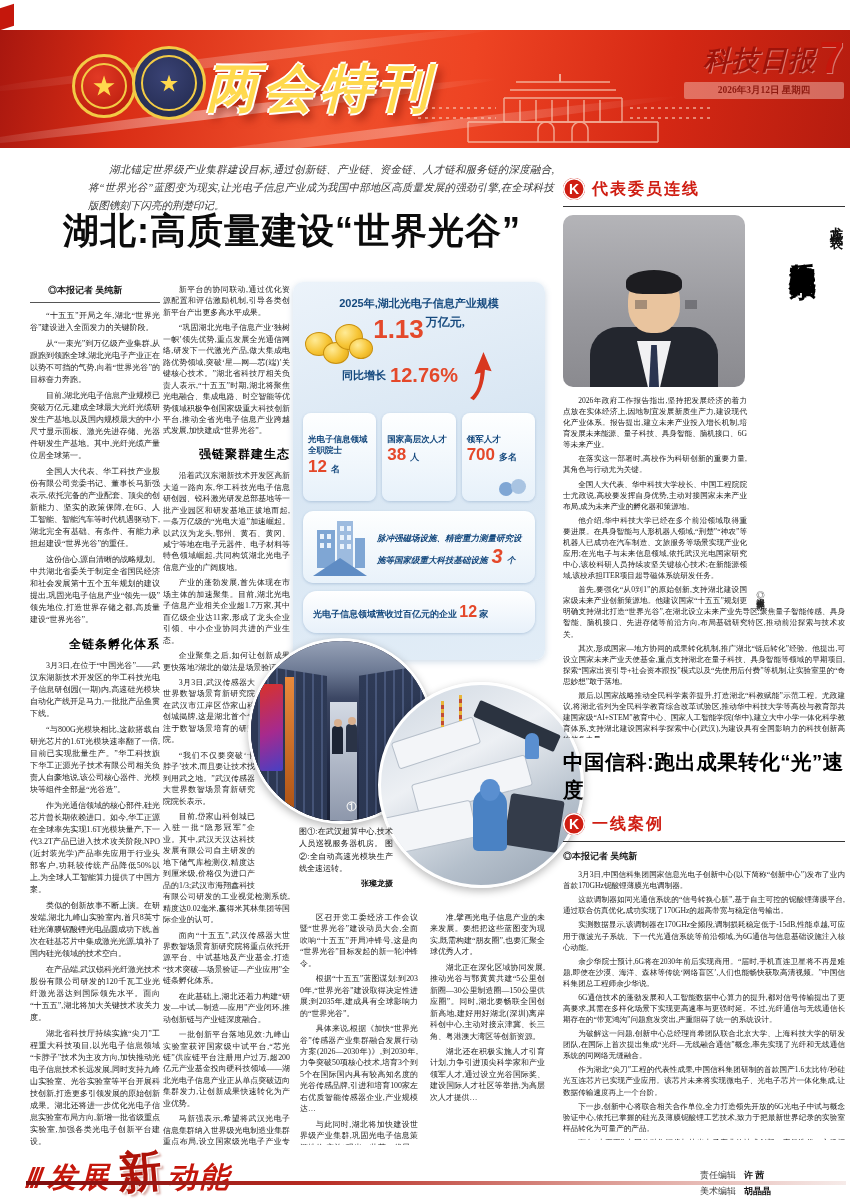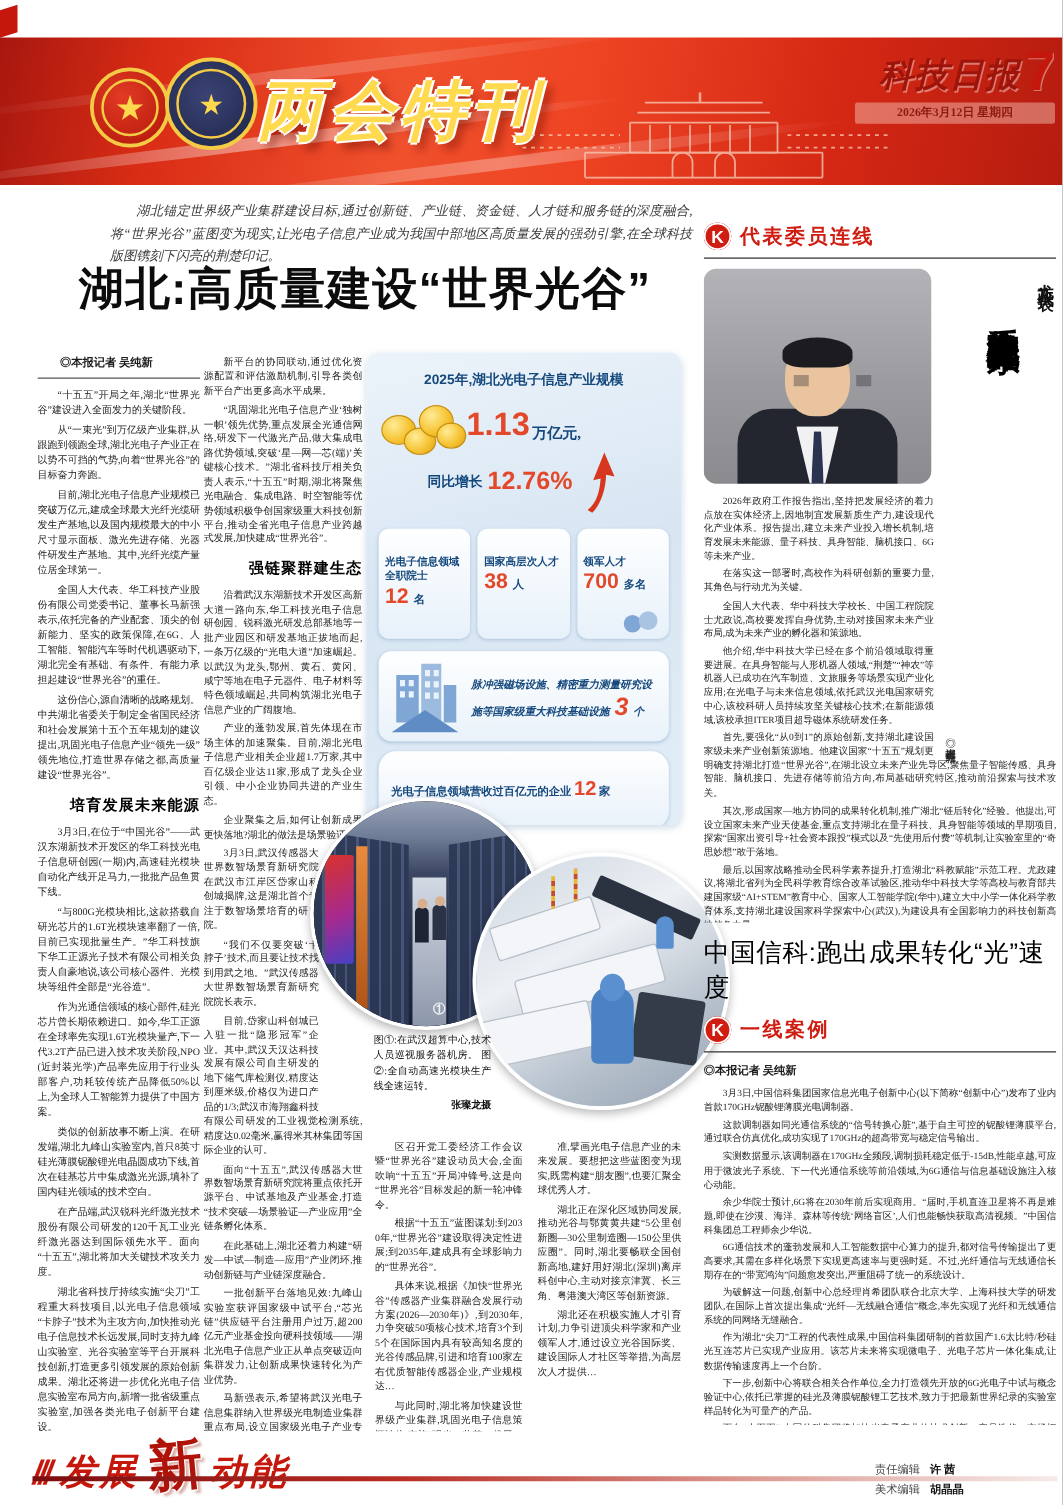--- a/index.html
+++ b/index.html
@@ -48,21 +48,21 @@
   .byline-rule{border-bottom:1.5px solid #555;margin:0 0 7px;}
   .sec-head{font-family:"Liberation Sans",sans-serif;font-weight:900;font-size:12px;text-align:right;
     margin:9px 0 7px;color:#000;letter-spacing:1px;}
   .wrap-spacer{float:right;width:32px;height:200px;margin:2px 0 2px 3px;}
   
   .info-panel{position:absolute;left:293px;top:282px;width:252px;height:378px;border-radius:10px;
     background:linear-gradient(165deg,#ecf3fa 0%,#d8e6f3 45%,#e2edf7 100%);
     box-shadow:0 2px 6px rgba(100,140,180,.3);overflow:hidden;}
   .info-title{padding:14px 10px 0;text-align:center;font-size:11px;font-weight:bold;color:#15497e;
     font-family:"Liberation Sans",sans-serif;}
-  .value-row{display:flex;justify-content:center;align-items:flex-end;gap:2px;margin-top:13px;}
+  .value-row{display:flex;justify-content:center;align-items:flex-start;gap:2px;margin-top:3px;}
   .big-red{color:#e4482a;font-family:"Liberation Sans",sans-serif;font-weight:900;}
   .v-num{font-size:26px;}
   .v-unit{font-size:12px;font-weight:bold;color:#15497e;}
   .growth-row{display:flex;justify-content:center;align-items:center;gap:4px;margin-top:4px;position:relative;}
   .g-label{font-size:11px;font-weight:bold;color:#15497e;}
   .g-num{font-size:20px;}
   .coins{position:absolute;left:12px;top:40px;width:70px;height:46px;}
   .coin{position:absolute;border-radius:50%;border:1.5px solid #c8900e;
     background:radial-gradient(circle at 35% 32%,#ffeb96,#f6c434 55%,#dca013);}
   .c1{left:0;top:10px;width:26px;height:22px;}.c2{left:18px;top:20px;width:24px;height:20px;}
@@ -74,21 +74,21 @@
   .stat-card .num{font-size:17px;}
   .stat-card .unit{font-size:9px;font-weight:bold;color:#15497e;}
   .people-icon{position:absolute;right:6px;bottom:5px;width:30px;height:16px;}
   .people-icon i{position:absolute;border-radius:50%;display:block;}
   .pp1{left:0;bottom:0;width:14px;height:14px;background:#7fa6d4;background:#7fa6d4;}
   .pp2{left:12px;bottom:2px;width:15px;height:15px;background:#a9c4e2;}
   .big-card{margin:10px 10px 0;background:linear-gradient(#feffff,#e9f2fa);border-radius:10px;
     box-shadow:0 1px 3px rgba(110,145,185,.4);display:flex;align-items:center;gap:8px;padding:7px 8px;font-style:italic;}
   .big-card .txt{font-size:8.5px;font-weight:bold;color:#15497e;line-height:1.5;}
   .big-card .num{font-size:20px;}
-  .pill{margin:8px 10px 0;background:linear-gradient(#ffffff,#e8f1fa);border-radius:14px;padding:22px 10px;
+  .pill{margin:8px 10px 0;background:linear-gradient(#ffffff,#e8f1fa);border-radius:14px;padding:12px 10px;
     font-size:9px;font-weight:bold;color:#15497e;box-shadow:0 1px 3px rgba(110,145,185,.4);}
   .pill .num{font-size:16px;}
   
   .circle-photo{position:absolute;border-radius:50%;overflow:hidden;border:3px solid #fff;
     box-shadow:0 3px 8px rgba(0,0,0,.28);}
   .photo1{left:248px;top:638px;width:180px;height:180px;background:#223;}
   .p1-bg{position:absolute;inset:0;background:linear-gradient(180deg,#97a2b7 0%,#6f7c96 16%,#3b4663 32%,#232c47 68%,#1a2136 100%);}
   .p1-racks-l{position:absolute;left:0;top:16%;width:42%;height:84%;transform:skewY(9deg);opacity:.95;
     background:repeating-linear-gradient(90deg,#2c3854 0 7px,#47567a 7px 9px);}
   .p1-racks-r{position:absolute;right:0;top:16%;width:40%;height:84%;transform:skewY(-9deg);opacity:.95;
@@ -140,21 +140,21 @@
     background:#23262e;border-radius:28px 28px 0 0;}
   .pt-shirt{position:absolute;bottom:0;left:50%;transform:translateX(-50%);width:34px;height:46px;background:#f1f1f3;
     clip-path:polygon(0 0,100% 0,68% 100%,32% 100%);}
   .pt-tie{position:absolute;bottom:0;left:50%;transform:translateX(-50%);width:10px;height:42px;background:#2a3450;
     clip-path:polygon(22% 0,78% 0,100% 100%,0 100%);}
   .pt-head{position:absolute;bottom:54px;left:50%;transform:translateX(-50%);width:52px;height:60px;
     background:#e9c49e;border-radius:46% 46% 44% 44%;}
   .pt-hair{position:absolute;top:-3px;left:-2px;right:-2px;height:24px;background:#1c1c20;border-radius:50% 50% 30% 30%;}
   .pt-glasses{position:absolute;top:27px;left:7px;width:38px;height:9px;
     border-left:12px solid rgba(40,40,45,.35);border-right:12px solid rgba(40,40,45,.35);}
-  .ra2-headline{font-family:"Liberation Sans",sans-serif;font-weight:400;font-size:20.5px;color:#000;
+  .ra2-headline{font-family:"Liberation Sans",sans-serif;font-weight:700;font-size:20.5px;color:#000;
     letter-spacing:.5px;margin:0 0 9px;}
   .ra .byline{font-size:9px;margin:2px 0 6px;}
   
   .footer-logo{position:absolute;left:26px;top:1143px;display:flex;align-items:baseline;}
   .fl-slashes{color:#c5170c;font-weight:900;font-style:italic;font-size:27px;letter-spacing:-3px;
     margin-right:8px;font-family:"Liberation Sans",sans-serif;}
   .fl-text{font-family:"Liberation Sans",sans-serif;font-weight:900;font-style:italic;font-size:29px;
     color:#c5170c;letter-spacing:3px;}
   .fl-xin{font-family:"Liberation Serif",serif;font-weight:900;font-size:44px;color:#ae1208;margin:0 6px;
     display:inline-block;transform:rotate(-5deg);text-shadow:1px 1px 0 #fff,3px 3px 2px rgba(150,25,10,.35);}
@@ -202,21 +202,21 @@
   <h1 class="headline" style="margin:0;">湖北:高质量建设“世界光谷”</h1>
 
   <div class="col col1">
     <p class="byline">◎本报记者 吴纯新</p>
     <div class="byline-rule"></div>
     <p>“十五五”开局之年,湖北“世界光谷”建设进入全面发力的关键阶段。</p>
     <p>从“一束光”到万亿级产业集群,从跟跑到领跑全球,湖北光电子产业正在以势不可挡的气势,向着“世界光谷”的目标奋力奔跑。</p>
     <p>目前,湖北光电子信息产业规模已突破万亿元,建成全球最大光纤光缆研发生产基地,以及国内规模最大的中小尺寸显示面板、激光先进存储、光器件研发生产基地。其中,光纤光缆产量位居全球第一。</p>
     <p>全国人大代表、华工科技产业股份有限公司党委书记、董事长马新强表示,依托完备的产业配套、顶尖的创新能力、坚实的政策保障,在6G、人工智能、智能汽车等时代机遇驱动下,湖北完全有基础、有条件、有能力承担起建设“世界光谷”的重任。</p>
     <p>这份信心,源自清晰的战略规划。中共湖北省委关于制定全省国民经济和社会发展第十五个五年规划的建议提出,巩固光电子信息产业“领先一级”领先地位,打造世界存储之都,高质量建设“世界光谷”。</p>
-    <div class="sec-head">培育发展未来能源</div>
+    <div class="sec-head">全链条孵化体系</div>
     <p>3月3日,在位于“中国光谷”——武汉东湖新技术开发区的华工科技光电子信息研创园(一期)内,高速硅光模块自动化产线开足马力,一批批产品鱼贯下线。</p>
     <p>“与800G光模块相比,这款搭载自研光芯片的1.6T光模块速率翻了一倍,目前已实现批量生产。”华工科技旗下华工正源光子技术有限公司相关负责人自豪地说,该公司核心器件、光模块等组件全部是“光谷造”。</p>
     <p>作为光通信领域的核心部件,硅光芯片曾长期依赖进口。如今,华工正源在全球率先实现1.6T光模块量产,下一代3.2T产品已进入技术攻关阶段,NPO(近封装光学)产品率先应用于行业头部客户,功耗较传统产品降低50%以上,为全球人工智能算力提供了中国方案。</p>
     <p>类似的创新故事不断上演。在研发端,湖北九峰山实验室内,首只8英寸硅光薄膜铌酸锂光电晶圆成功下线,首次在硅基芯片中集成激光光源,填补了国内硅光领域的技术空白。</p>
     <p>在产品端,武汉锐科光纤激光技术股份有限公司研发的120千瓦工业光纤激光器达到国际领先水平。面向“十五五”,湖北将加大关键技术攻关力度。</p>
     <p>湖北省科技厅持续实施“尖刀”工程重大科技项目,以光电子信息领域“卡脖子”技术为主攻方向,加快推动光电子信息技术长远发展,同时支持九峰山实验室、光谷实验室等平台开展科技创新,打造更多引领发展的原始创新成果。湖北还将进一步优化光电子信息实验室布局方向,新增一批省级重点实验室,加强各类光电子创新平台建设。</p>
   </div>
 
   <div class="col col2">
     <p>新平台的协同联动,通过优化资源配置和评估激励机制,引导各类创新平台产出更多高水平成果。</p>

